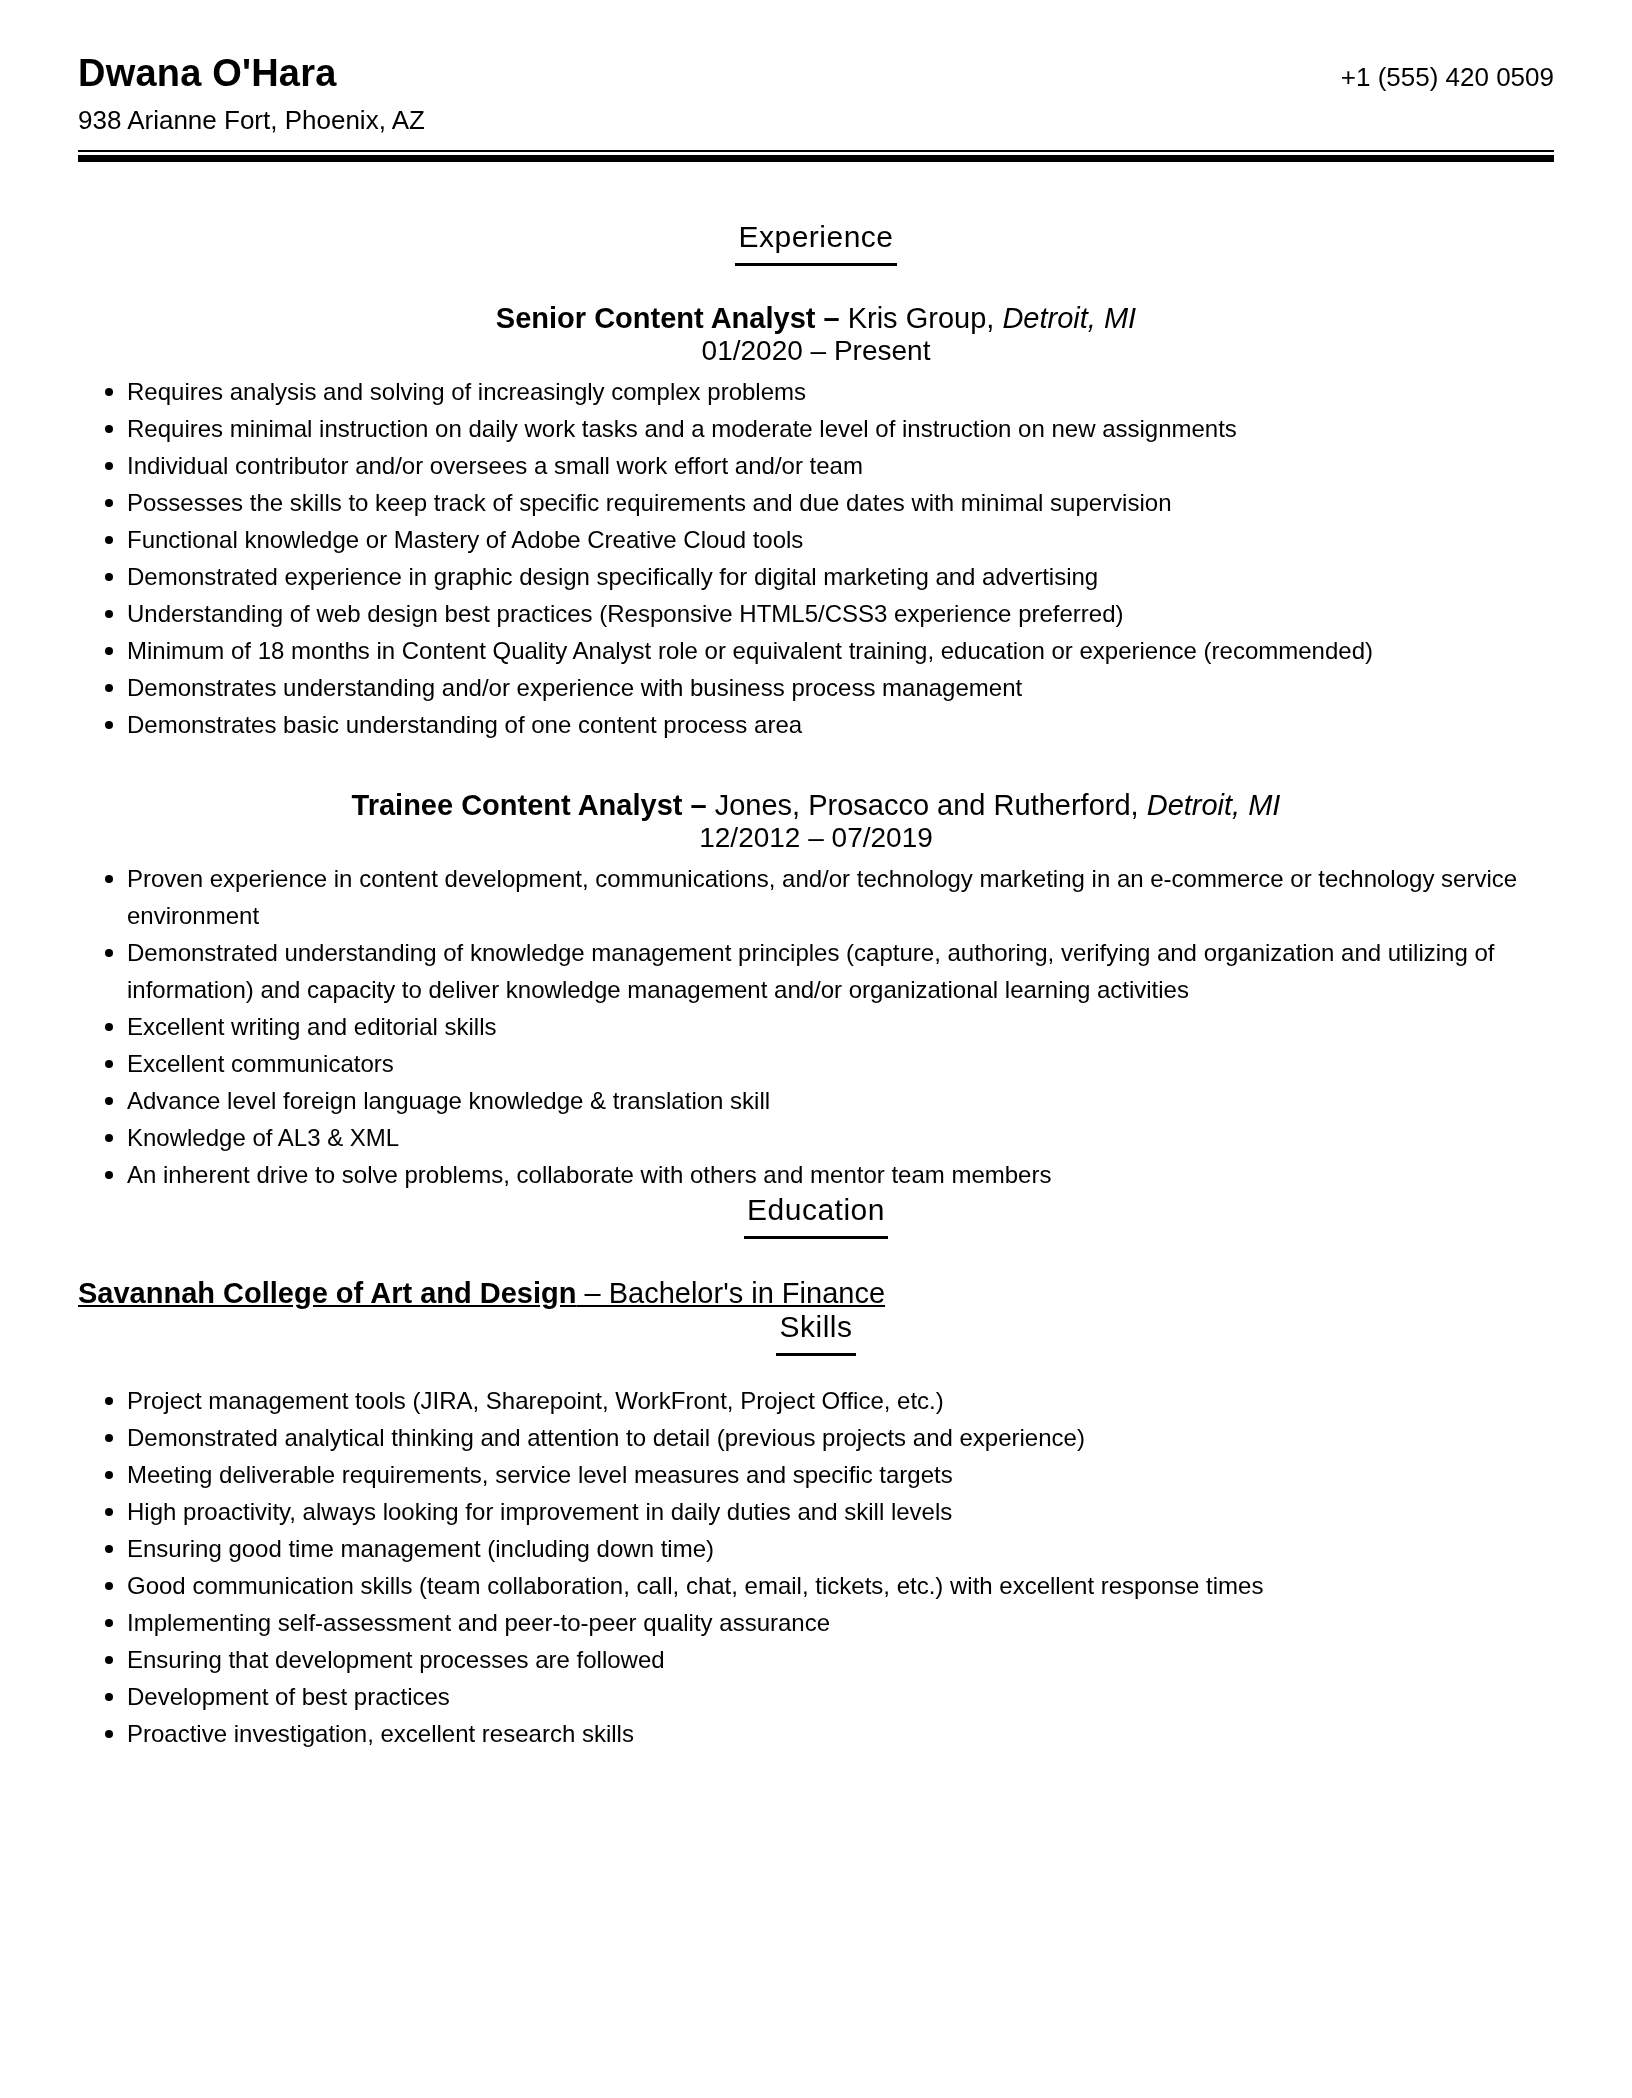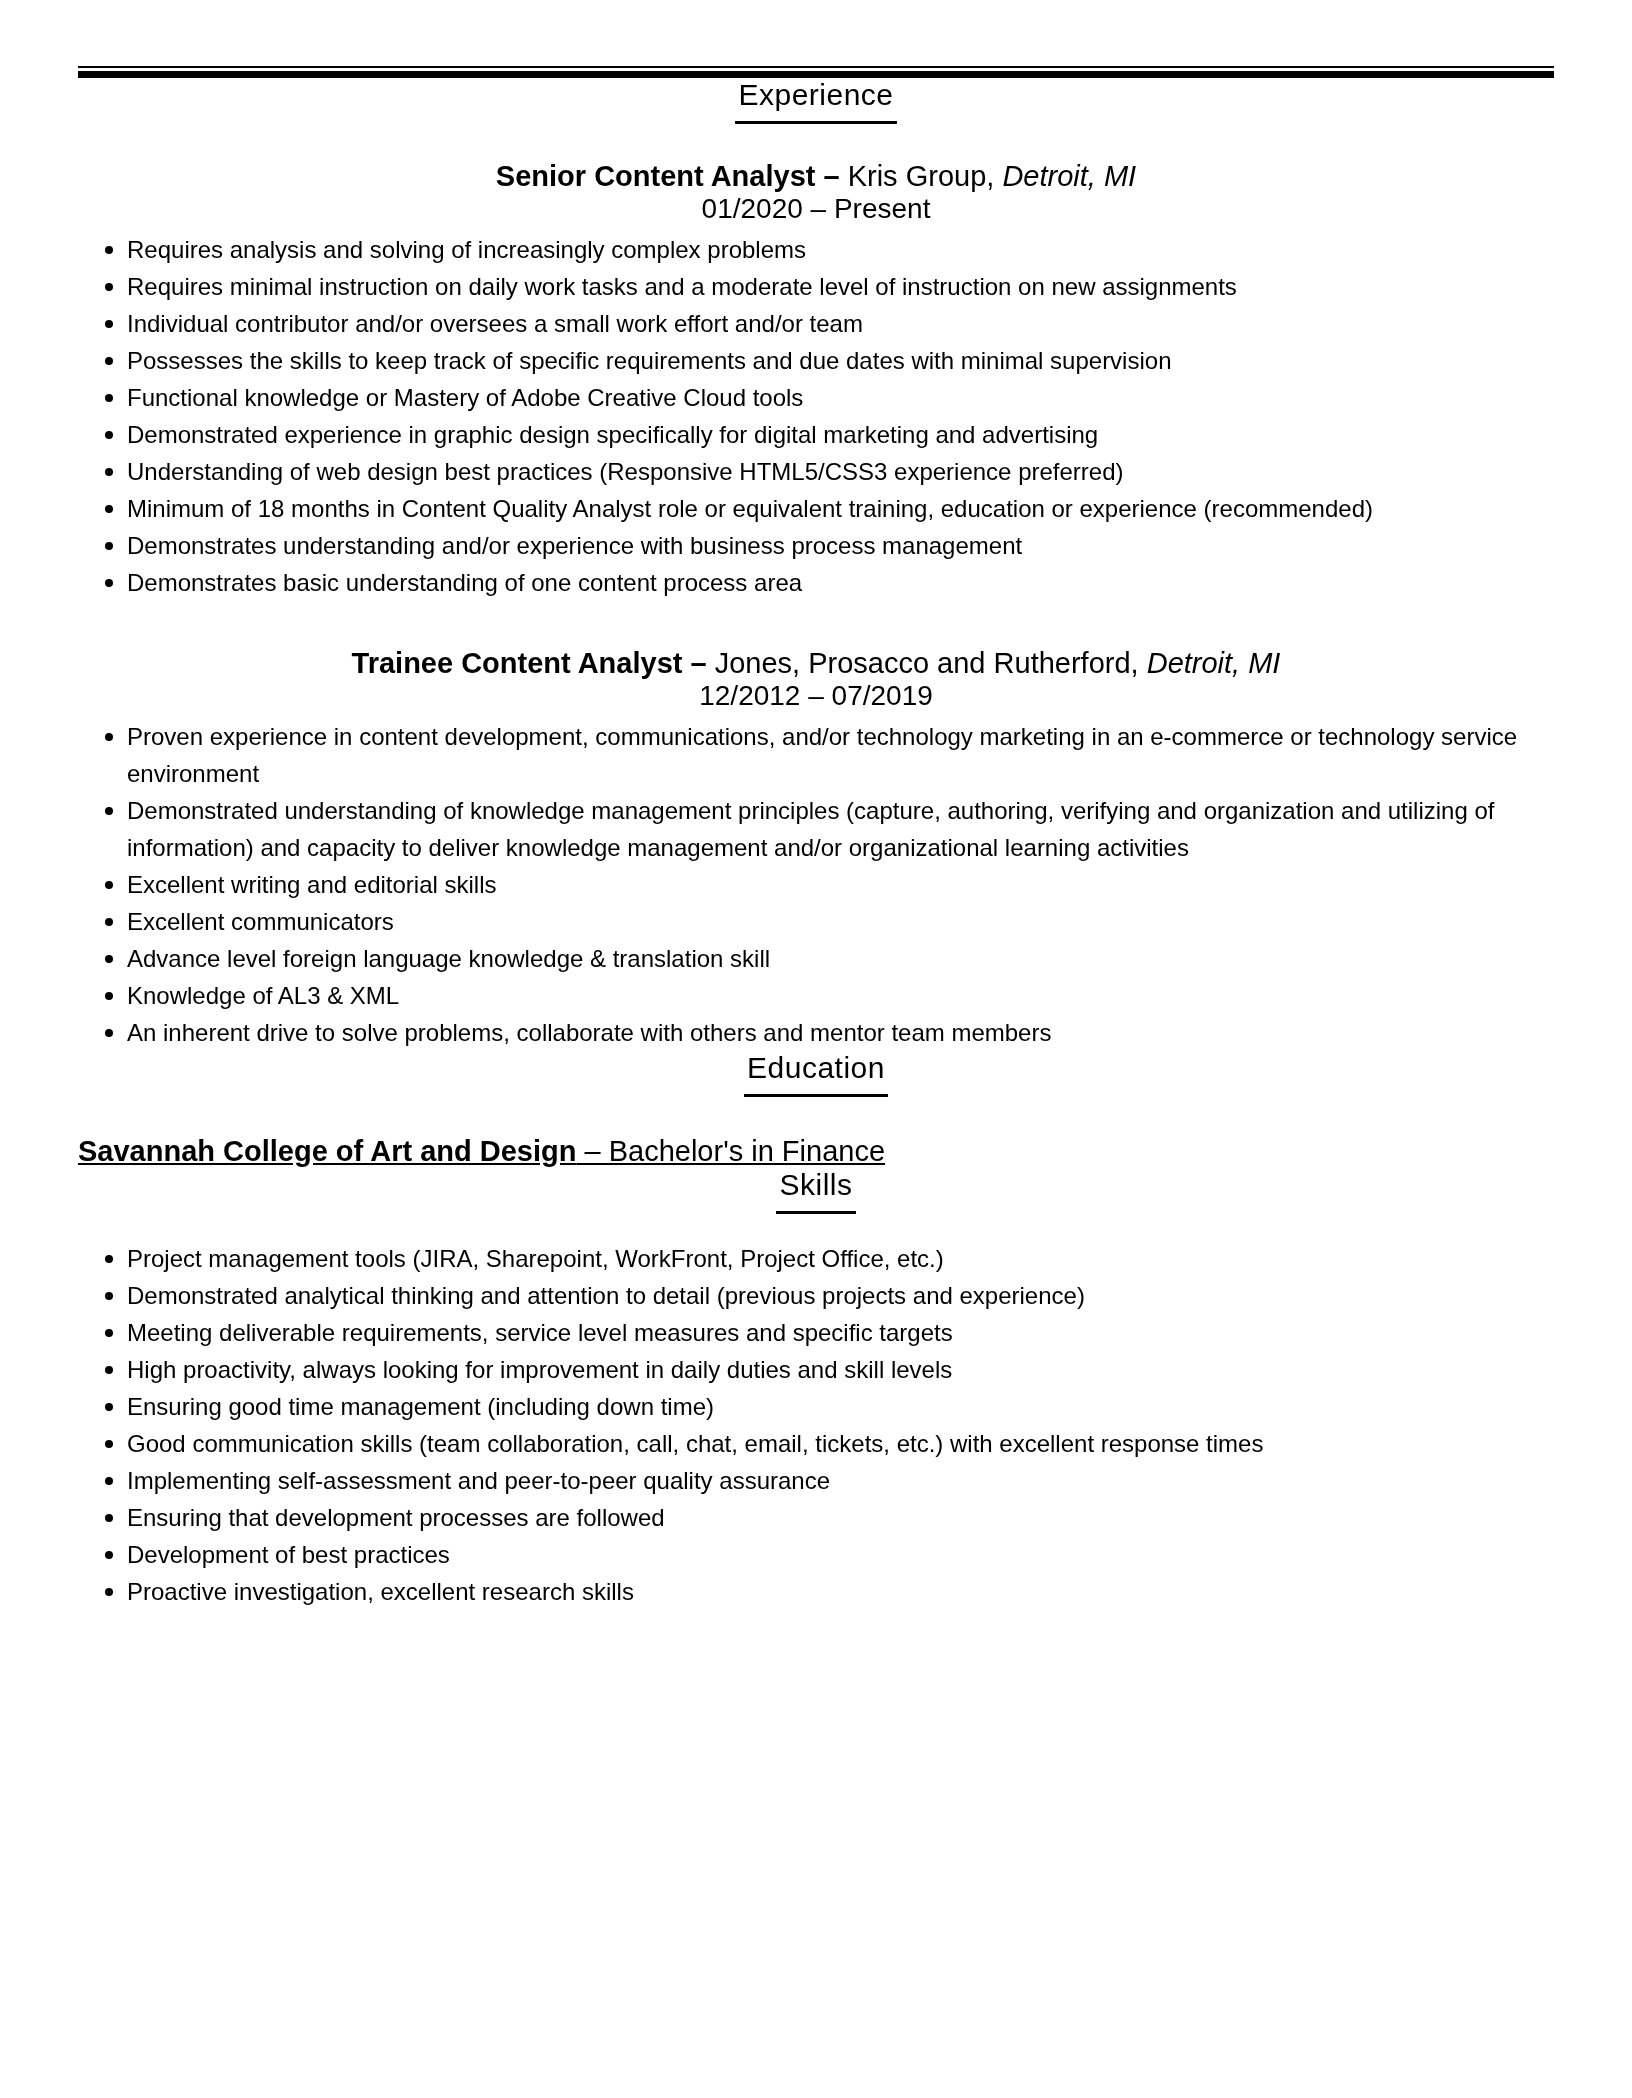--- a/index.html
+++ b/index.html
@@ -27,21 +27,21 @@
   
   .section-head { text-align: center; }
   .section-head h2 {
     display: inline-block;
     font-size: 30px;
     font-weight: 400;
     letter-spacing: 0.5px;
     padding: 0 3px 9px 3px;
     border-bottom: 3px solid #000;
   }
-  .section-head.first { }
+  .section-head.first { margin-top: 58px; }
   .section-head.later { }
 
   
   .job.first { margin-top: 36px; }
   .job.second { margin-top: 46px; }
   .job-header { display: flex; justify-content: space-between; align-items: center; flex-direction: column; }
   .job-title-line { font-size: 29px; }
   .job-title { font-weight: 700; }
   .job-company { font-weight: 400; }
   .job-location { font-style: italic; }
@@ -70,20 +70,27 @@
   
   .education-line { margin-top: 38px; font-size: 29px; text-decoration: underline; }
   .education-institution { font-weight: 700; }
   .education-degree { font-weight: 400; }
 </style>
 </head>
 <body>
 
 <div class="page">
 
+  <div class="header">
+    <div>
+      <div class="name">Dwana O'Hara</div>
+      <div class="address">938 Arianne Fort, Phoenix, AZ</div>
+    </div>
+    <div class="phone">+1 (555) 420 0509</div>
+  </div>
   <div class="rule-wrap">
     <div class="rule-thin"></div>
     <div class="rule-thick"></div>
   </div>
 
   <div class="section-head first">
     <h2>Experience</h2>
   </div>
 
   <div class="job first">

